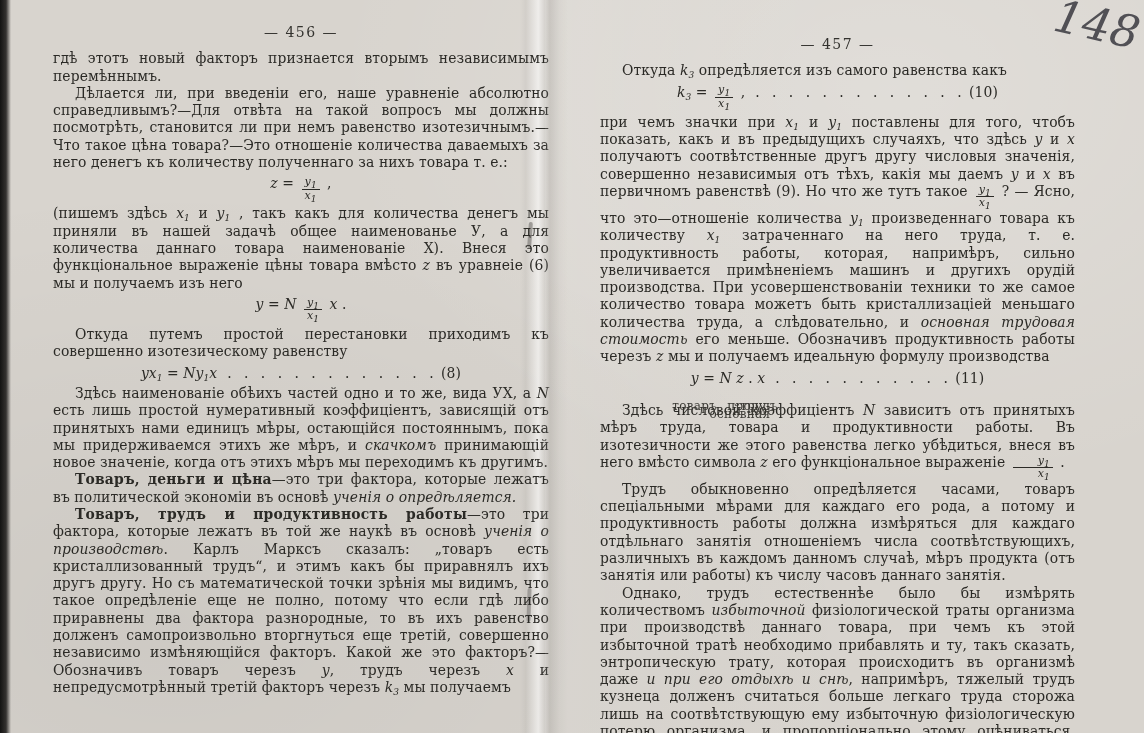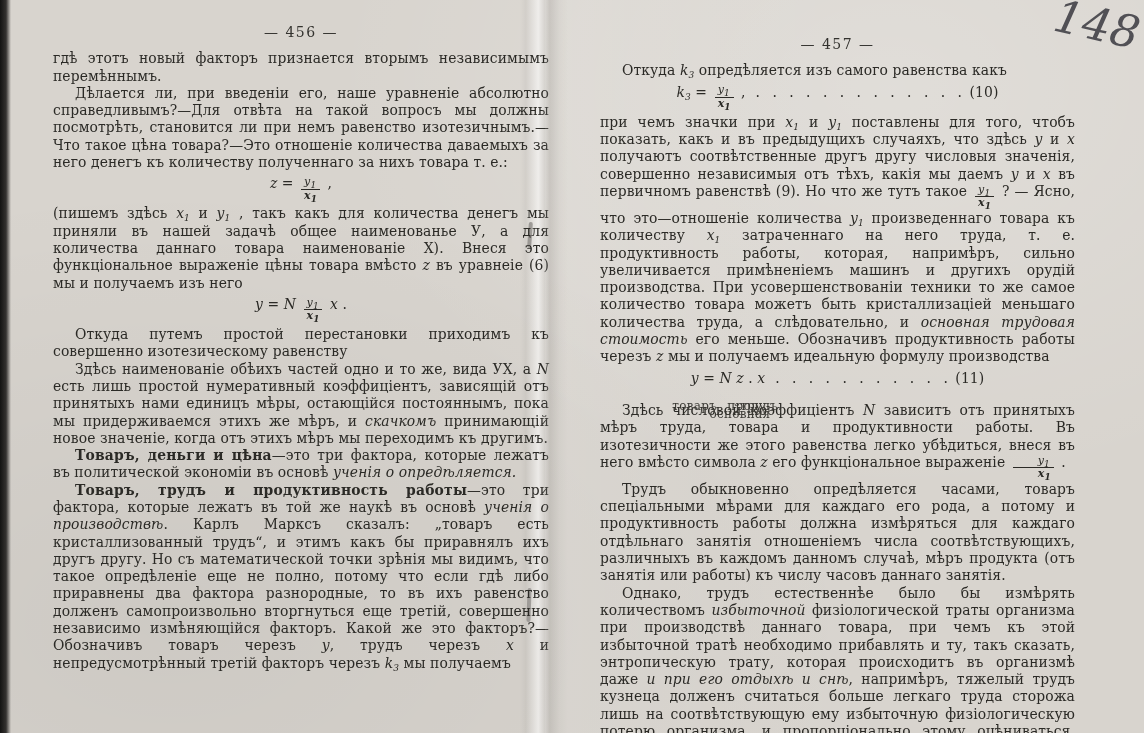--- a/index.html
+++ b/index.html
@@ -36,21 +36,21 @@
   .pagenum{text-align:center;font-size:14px;letter-spacing:1.5px;margin-bottom:9px;color:#33322e;}
   .p{margin:0;}
   .p.ind{text-indent:22px;}
   .formula{text-align:center;margin:4px 0 3px 0;white-space:nowrap;}
   .formula.labeled{margin-bottom:15px;}
   .v{font-style:italic;}
   .v sub{font-size:9px;line-height:0;vertical-align:-3px;letter-spacing:0;}
   .frac{display:inline-block;vertical-align:-0.95em;text-align:left;
         font-size:11px;line-height:1.15;margin:0 3px;}
   .fn{display:block;border-bottom:1px solid #2b2a26;padding:0 3px;}
-  .fd{display:block;padding:0 3px;font-weight:bold;}
+  .fd{display:block;padding:0 3px;}
   .dots{letter-spacing:2.5px;word-spacing:3px;margin:0 5px 0 10px;color:#2b2a26;}
   .eqno{font-style:normal;}
   .under{position:relative;display:inline-block;}
   .ul{position:absolute;top:32px;left:50%;transform:translateX(-50%);
       font-size:12px;line-height:8.5px;font-style:normal;letter-spacing:0.3px;
       white-space:pre-line;text-align:right;color:#3a3934;width:max-content;}
   .b{font-weight:bold;letter-spacing:0.2px;}
   .i{font-style:italic;}
   .handwritten{
     position:absolute;top:-2px;right:4px;
@@ -72,20 +72,21 @@
 
   <div class="page page-left">
     <div class="pagenum">— 456 —</div>
     <div class="content">
         <div class="p">гдѣ этотъ новый факторъ признается вторымъ независимымъ перемѣннымъ.</div>
         <div class="p ind">Дѣлается ли, при введеніи его, наше уравненіе абсолютно справедливымъ?—Для отвѣта на такой вопросъ мы должны посмотрѣть, становится ли при немъ равенство изотезичнымъ.—Что такое цѣна товара?—Это отношеніе количества даваемыхъ за него денегъ къ количеству полученнаго за нихъ товара т. е.:</div>
         <div class="formula"><span class="v">z</span> = <span class="frac"><span class="fn"><span class="v">y<sub>1</sub></span></span><span class="fd"><span class="v">x<sub>1</sub></span></span></span> ,</div>
         <div class="p">(пишемъ здѣсь <span class="v">x<sub>1</sub></span> и <span class="v">y<sub>1</sub></span> , такъ какъ для количества денегъ мы приняли въ нашей задачѣ общее наименованье У, а для количества даннаго товара наименованіе X). Внеся это функціональное выраженіе цѣны товара вмѣсто <span class="v">z</span> въ уравнеіе (6) мы и получаемъ изъ него</div>
         <div class="formula"><span class="v">y</span> = <span class="v">N</span> <span class="frac"><span class="fn"><span class="v">y<sub>1</sub></span></span><span class="fd"><span class="v">x<sub>1</sub></span></span></span> <span class="v">x</span> .</div>
         <div class="p ind">Откуда путемъ простой перестановки приходимъ къ совершенно изотезическому равенству</div>
+        <div class="formula"><span class="v">y</span><span class="v">x<sub>1</sub></span> = <span class="v">N</span><span class="v">y<sub>1</sub></span><span class="v">x</span><span class="dots">. . . . . . . . . . . . .</span><span class="eqno">(8)</span></div>
         <div class="p ind">Здѣсь наименованіе обѣихъ частей одно и то же, вида УХ, а <span class="v">N</span> есть лишь простой нумеративный коэффиціентъ, зависящій отъ принятыхъ нами единицъ мѣры, остающійся постояннымъ, пока мы придерживаемся этихъ же мѣръ, и <span class="i">скачкомъ</span> принимающій новое значеніе, когда отъ этихъ мѣръ мы переходимъ къ другимъ.</div>
         <div class="p ind"><span class="b">Товаръ, деньги и цѣна</span>—это три фактора, которые лежатъ въ политической экономіи въ основѣ <span class="i">ученія о опредѣляется.</span></div>
         <div class="p ind"><span class="b">Товаръ, трудъ и продуктивность работы</span>—это три фактора, которые лежатъ въ той же наукѣ въ основѣ <span class="i">ученія о производствѣ</span>. Карлъ Марксъ сказалъ: „товаръ есть кристаллизованный трудъ“, и этимъ какъ бы приравнялъ ихъ другъ другу. Но съ математической точки зрѣнія мы видимъ, что такое опредѣленіе еще не полно, потому что если гдѣ либо приравнены два фактора разнородные, то въ ихъ равенство долженъ самопроизвольно вторгнуться еще третій, совершенно независимо измѣняющійся факторъ. Какой же это факторъ?—Обозначивъ товаръ черезъ <span class="v">y</span>, трудъ черезъ <span class="v">x</span> и непредусмотрѣнный третій факторъ черезъ <span class="v">k<sub>3</sub></span> мы получаемъ</div>
       </div>
   </div>
 
   <div class="page page-right">
     <div class="pagenum">— 457 —</div>
     <div class="content">
         <div class="p ind">Откуда <span class="v">k<sub>3</sub></span> опредѣляется изъ самого равенства какъ</div>

